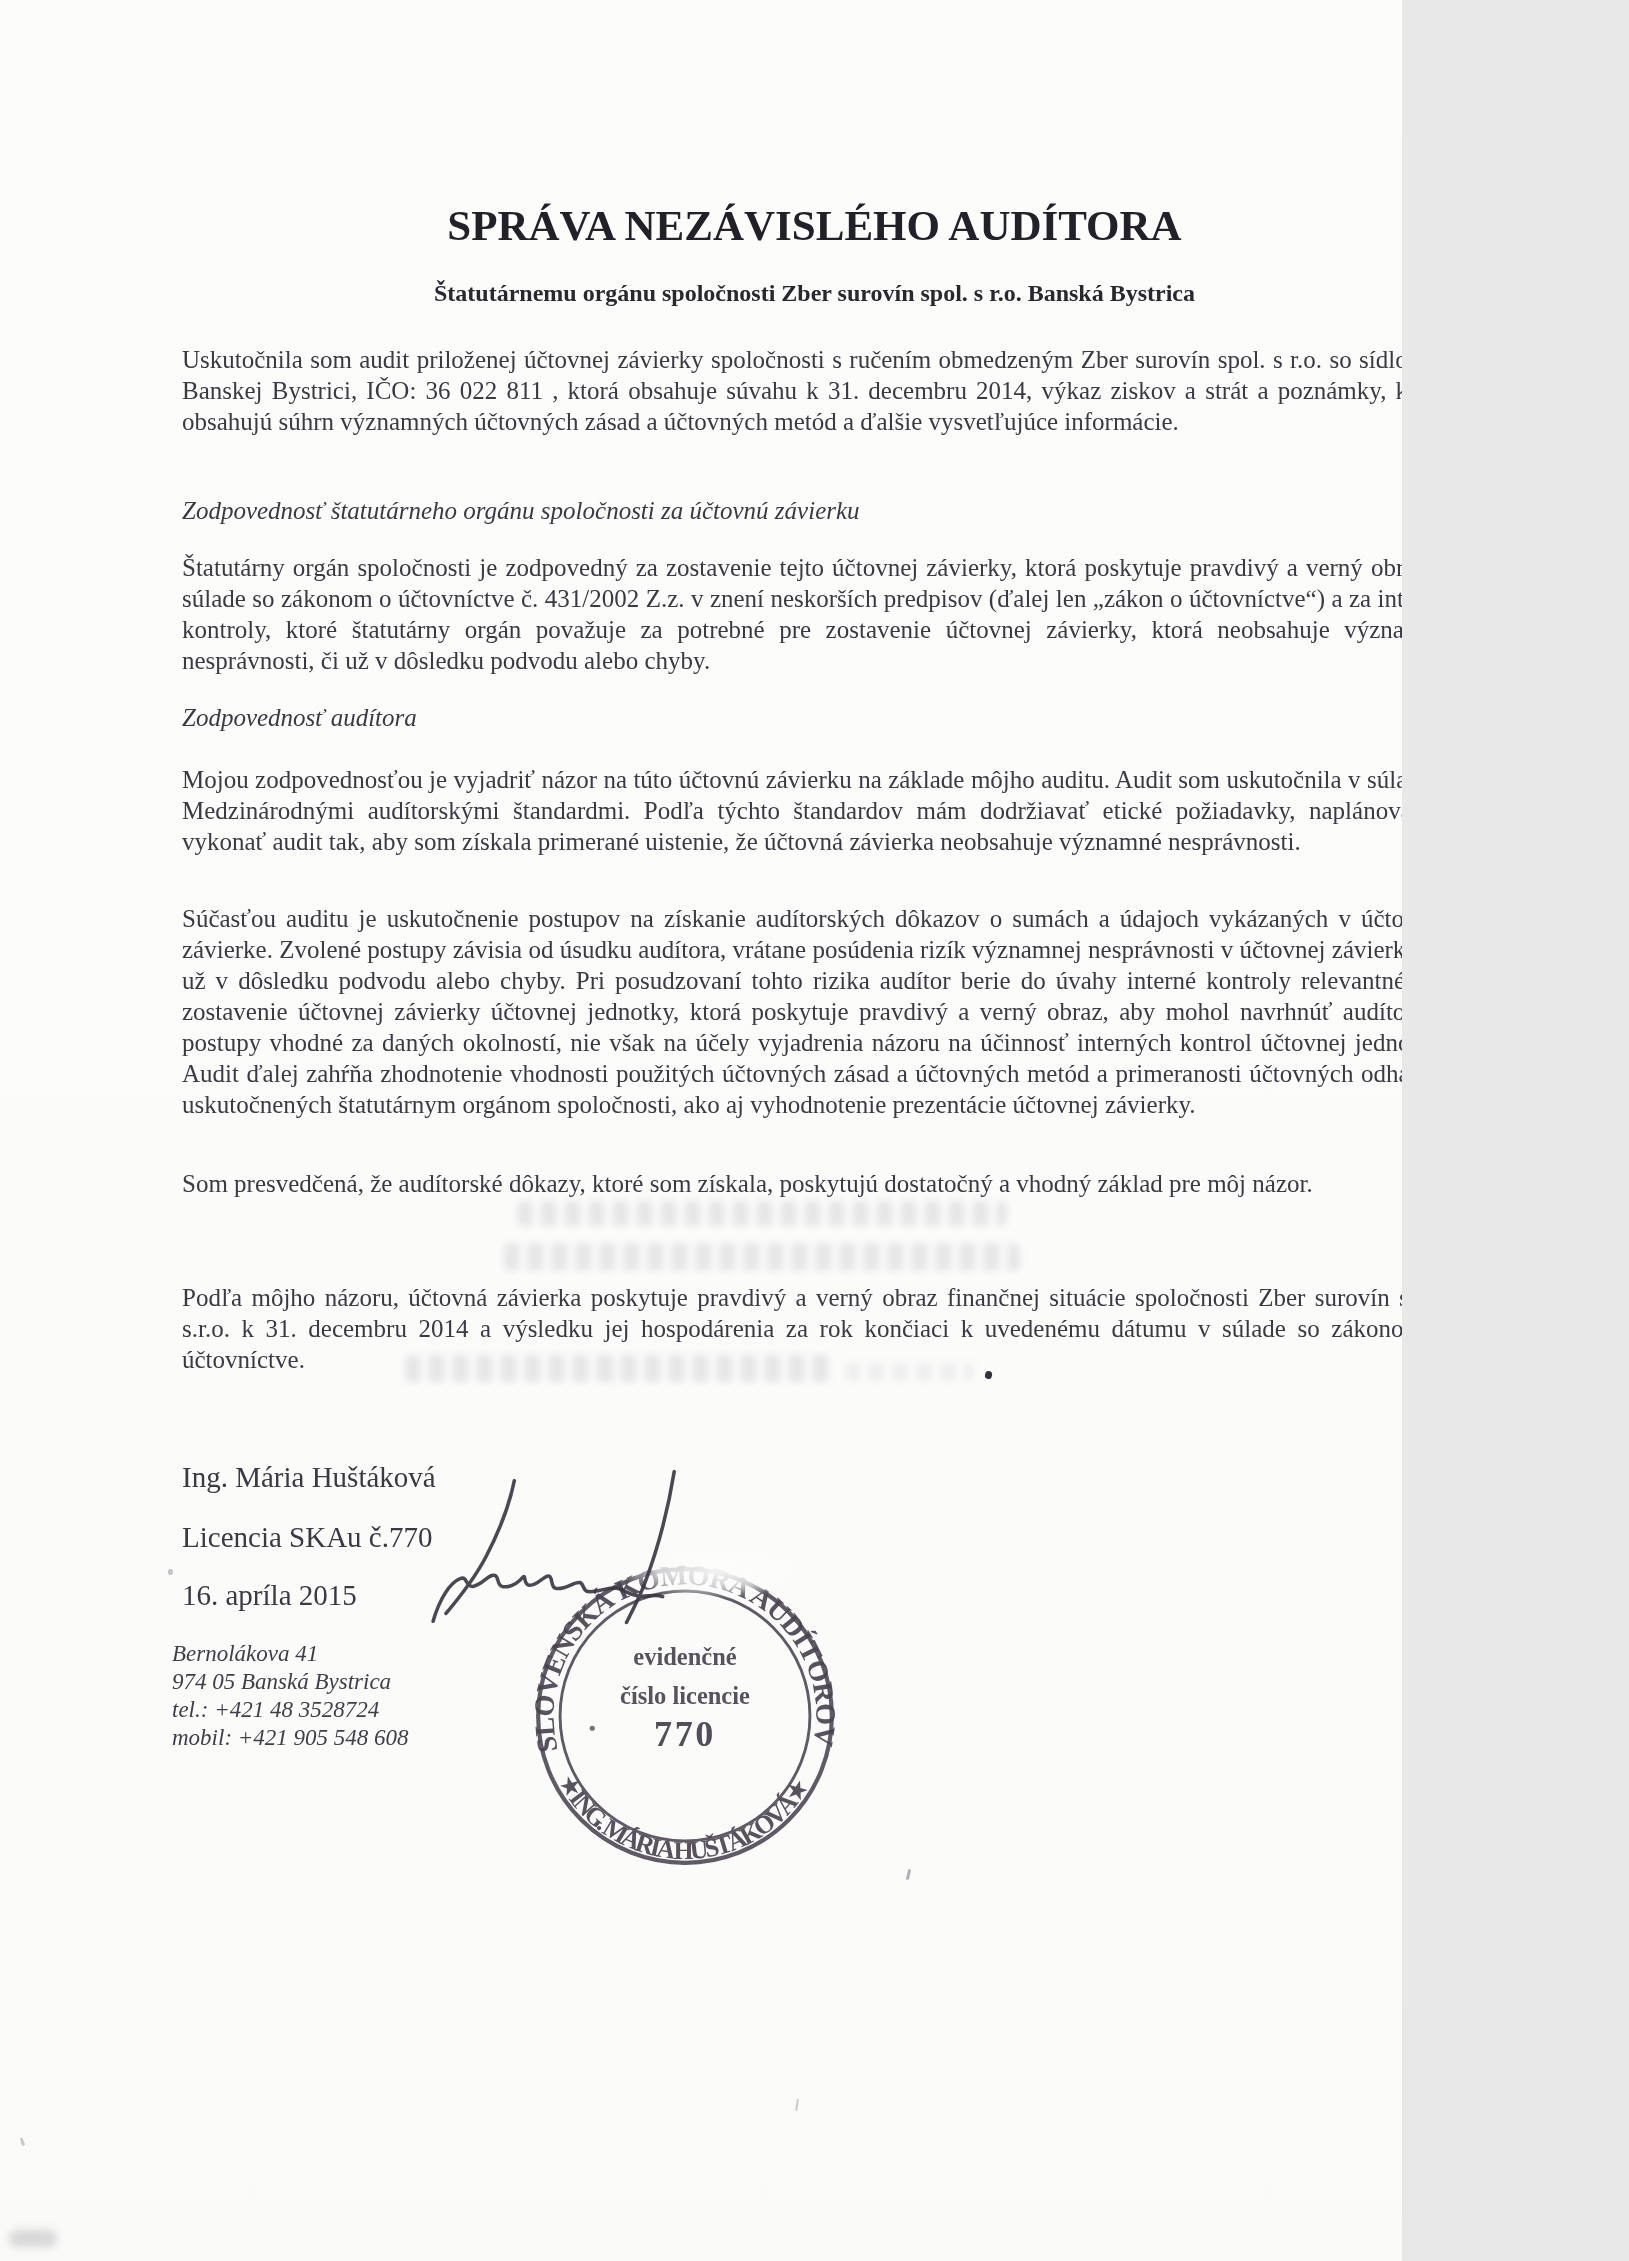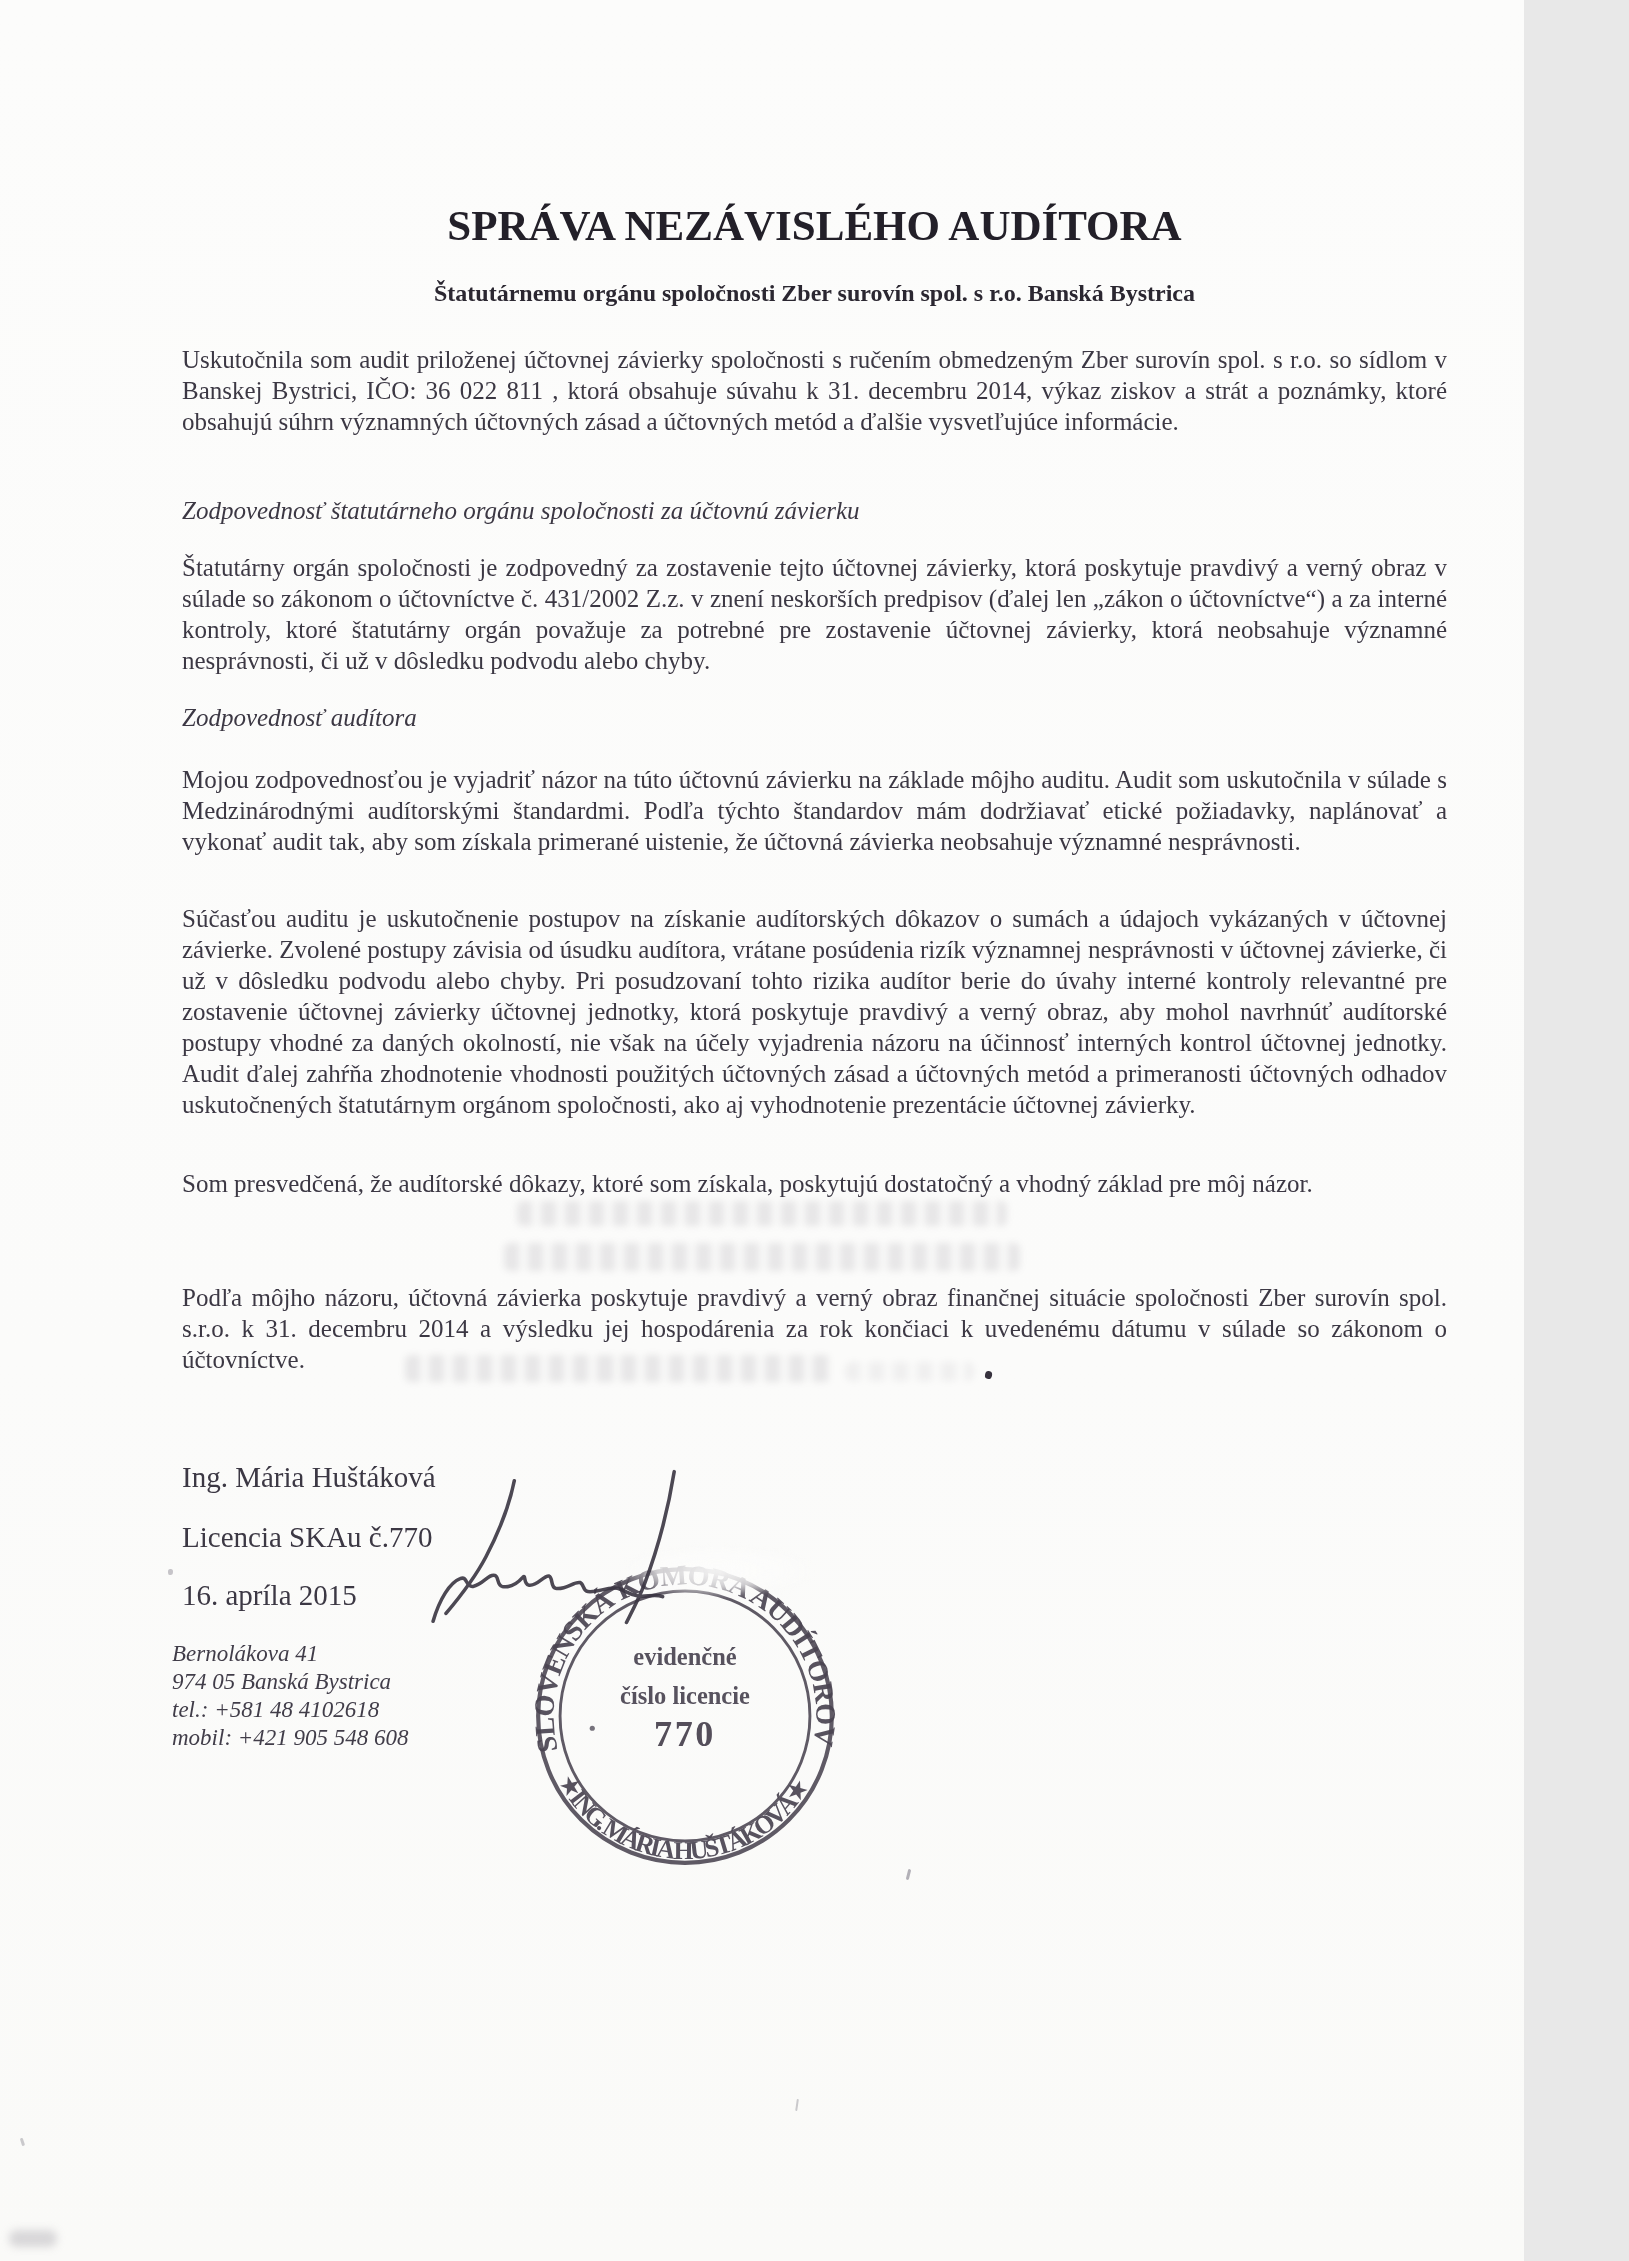--- a/index.html
+++ b/index.html
@@ -1,17 +1,17 @@
 <!DOCTYPE html>
 <html style="font-size:10.3px"><head>
 <meta charset="utf-8">
 <style>
   html,body{margin:0;padding:0;background:#e8e8e8;}
   .page{
-    position:relative;width:1524px;height:2261px;overflow:hidden;
+    position:relative;width:1402px;height:2261px;overflow:hidden;
     background:linear-gradient(180deg,#fcfcfb 0%,#fbfbfa 60%,#fafaf8 100%);
     font-family:"Liberation Serif", serif;color:#3c3844;
   }
   .abs{position:absolute;}
   .col{left:182px;width:1265px;}
   .doc-title{font-weight:bold;font-size:43px;line-height:49px;letter-spacing:0px;
     color:#232029;text-align:center;}
   .doc-subtitle{font-weight:bold;font-size:24px;line-height:28px;color:#2b2731;text-align:center;}
   .body-text{font-size:25px;line-height:31px;text-align:justify;color:#3c3844;}
   .single-line{text-align:left;}
@@ -65,21 +65,21 @@
 
   <div class="period-dot" style="left:985px;top:1371px;transform:rotate(12deg);"></div>
 
   <div class="abs col sig-line" style="top:1462px;">Ing. Mária Huštáková</div>
   <div class="abs col sig-line" style="top:1522px;">Licencia SKAu č.770</div>
   <div class="abs col sig-line" style="top:1580px;">16. apríla 2015</div>
 
   <div class="abs" style="left:172px;top:1640px;width:580px;">
     <div class="addr">Bernolákova 41</div>
     <div class="addr">974 05 Banská Bystrica</div>
-    <div class="addr">tel.: +581 48 4102618</div>
+    <div class="addr">tel.: +421 48 3528724</div>
     <div class="addr">mobil: +421 905 548 608</div>
   </div>
 
   <svg class="stamp-svg" width="322" height="322" viewBox="0 0 500 500">
     <g fill="none" stroke="#4a4451" opacity="0.88">
       <circle cx="250" cy="250" r="228" stroke-width="6.5"></circle>
       <circle cx="250" cy="250" r="194" stroke-width="4.5"></circle>
     </g>
     <defs>
       <path id="arcTop" d="M 53 302.8 A 204 204 0 1 1 447 302.8" fill="none"></path>

